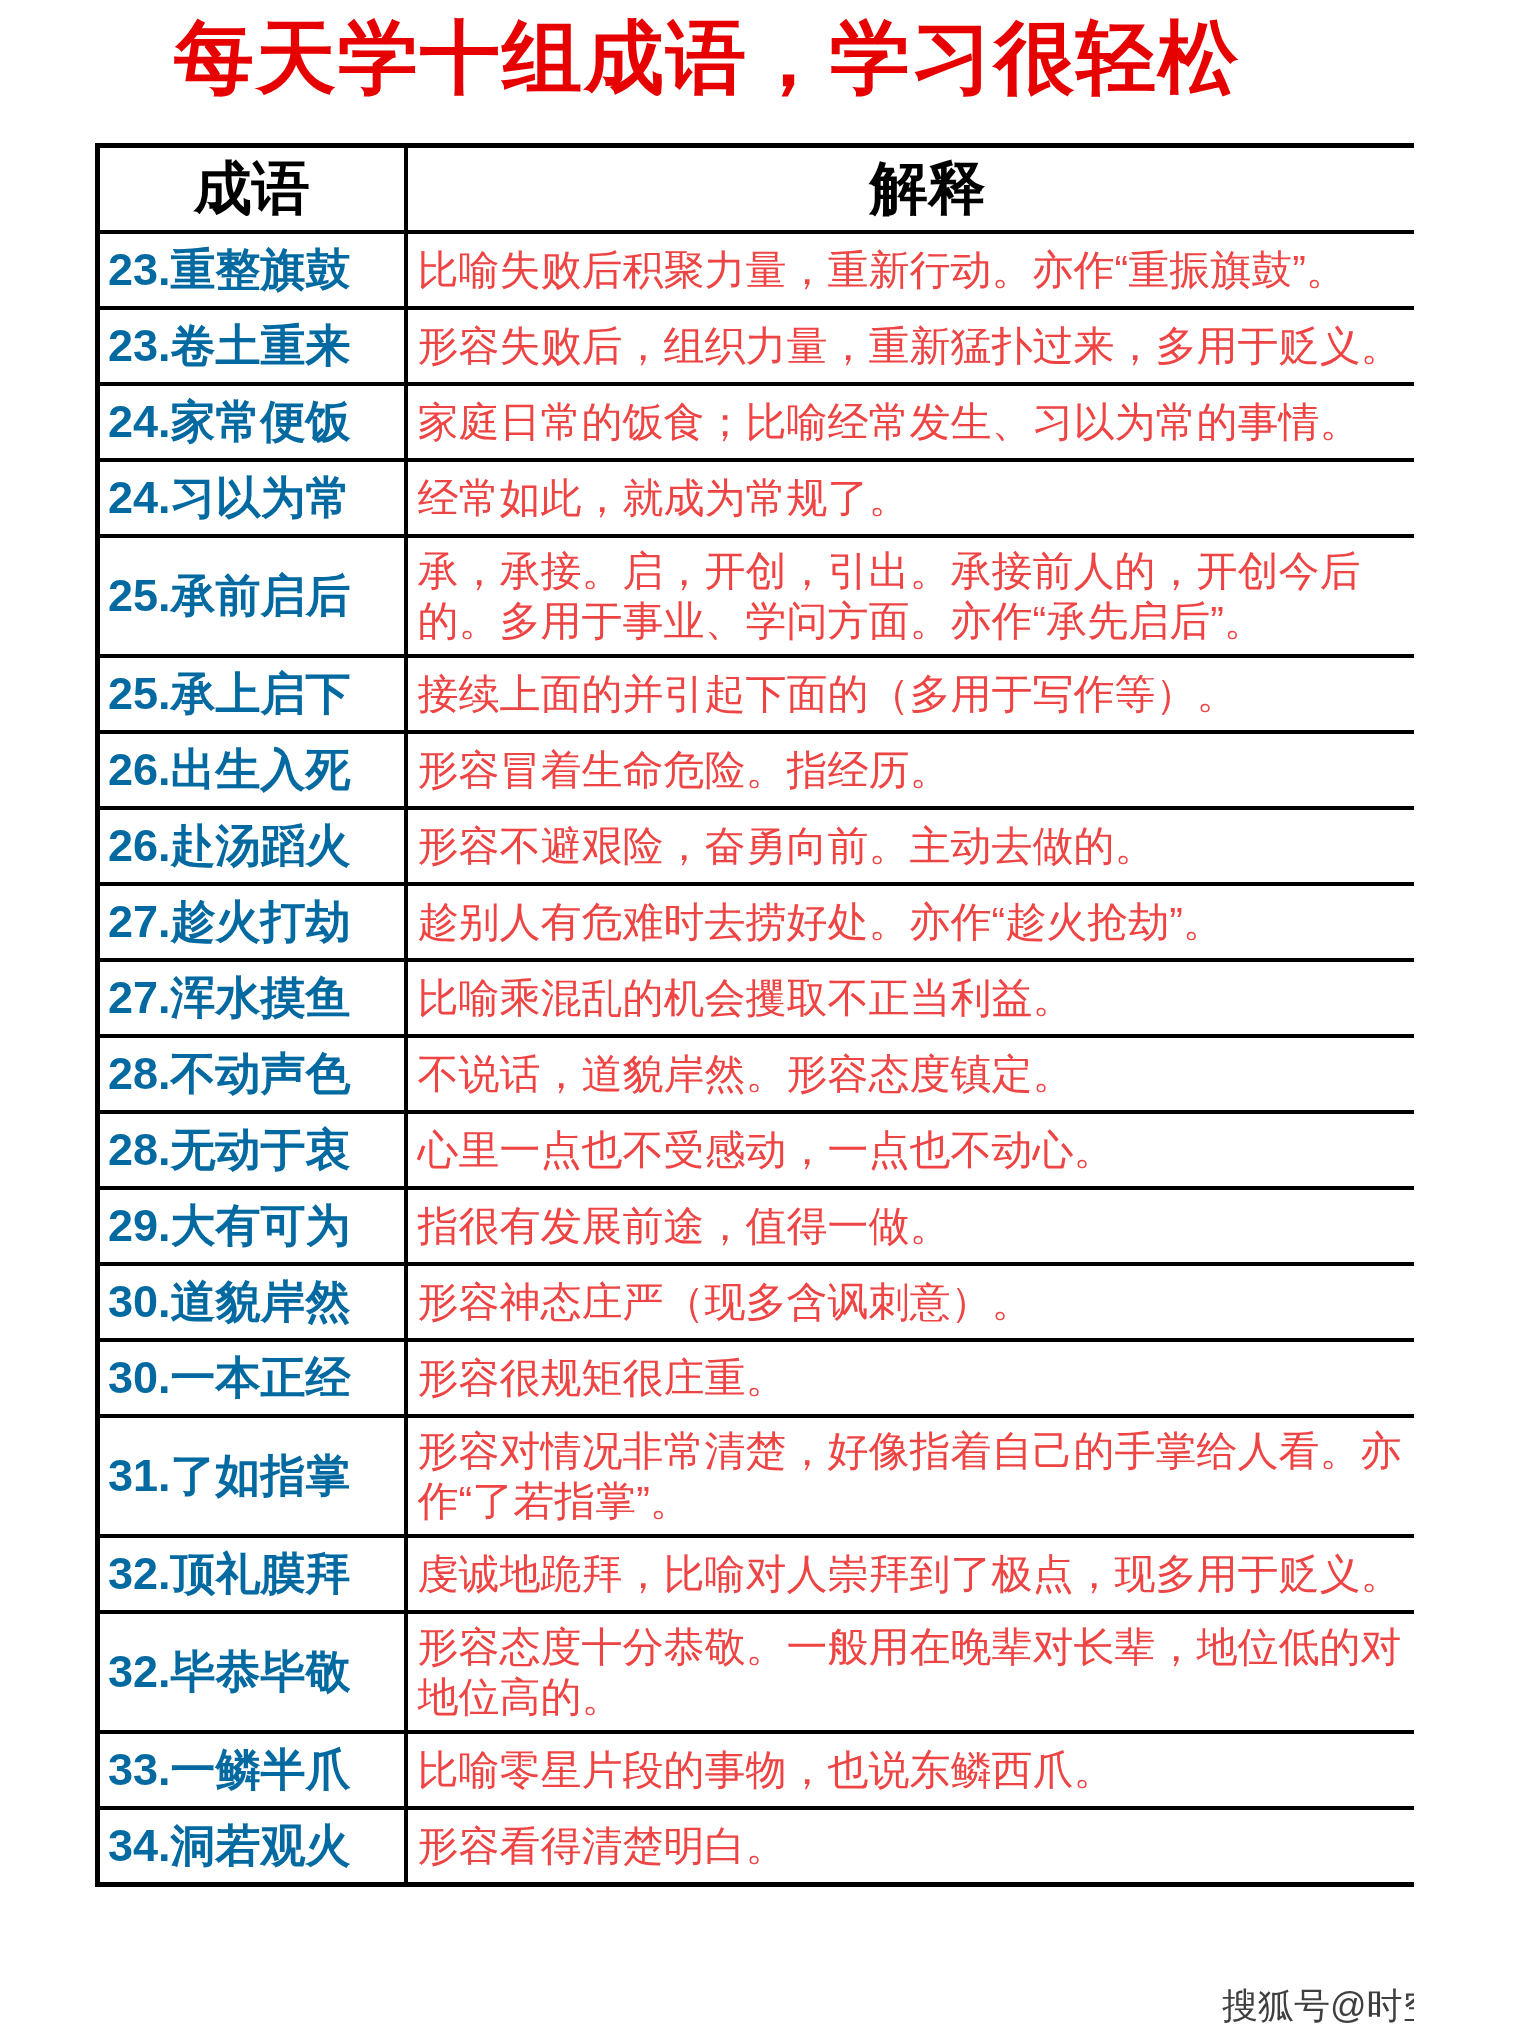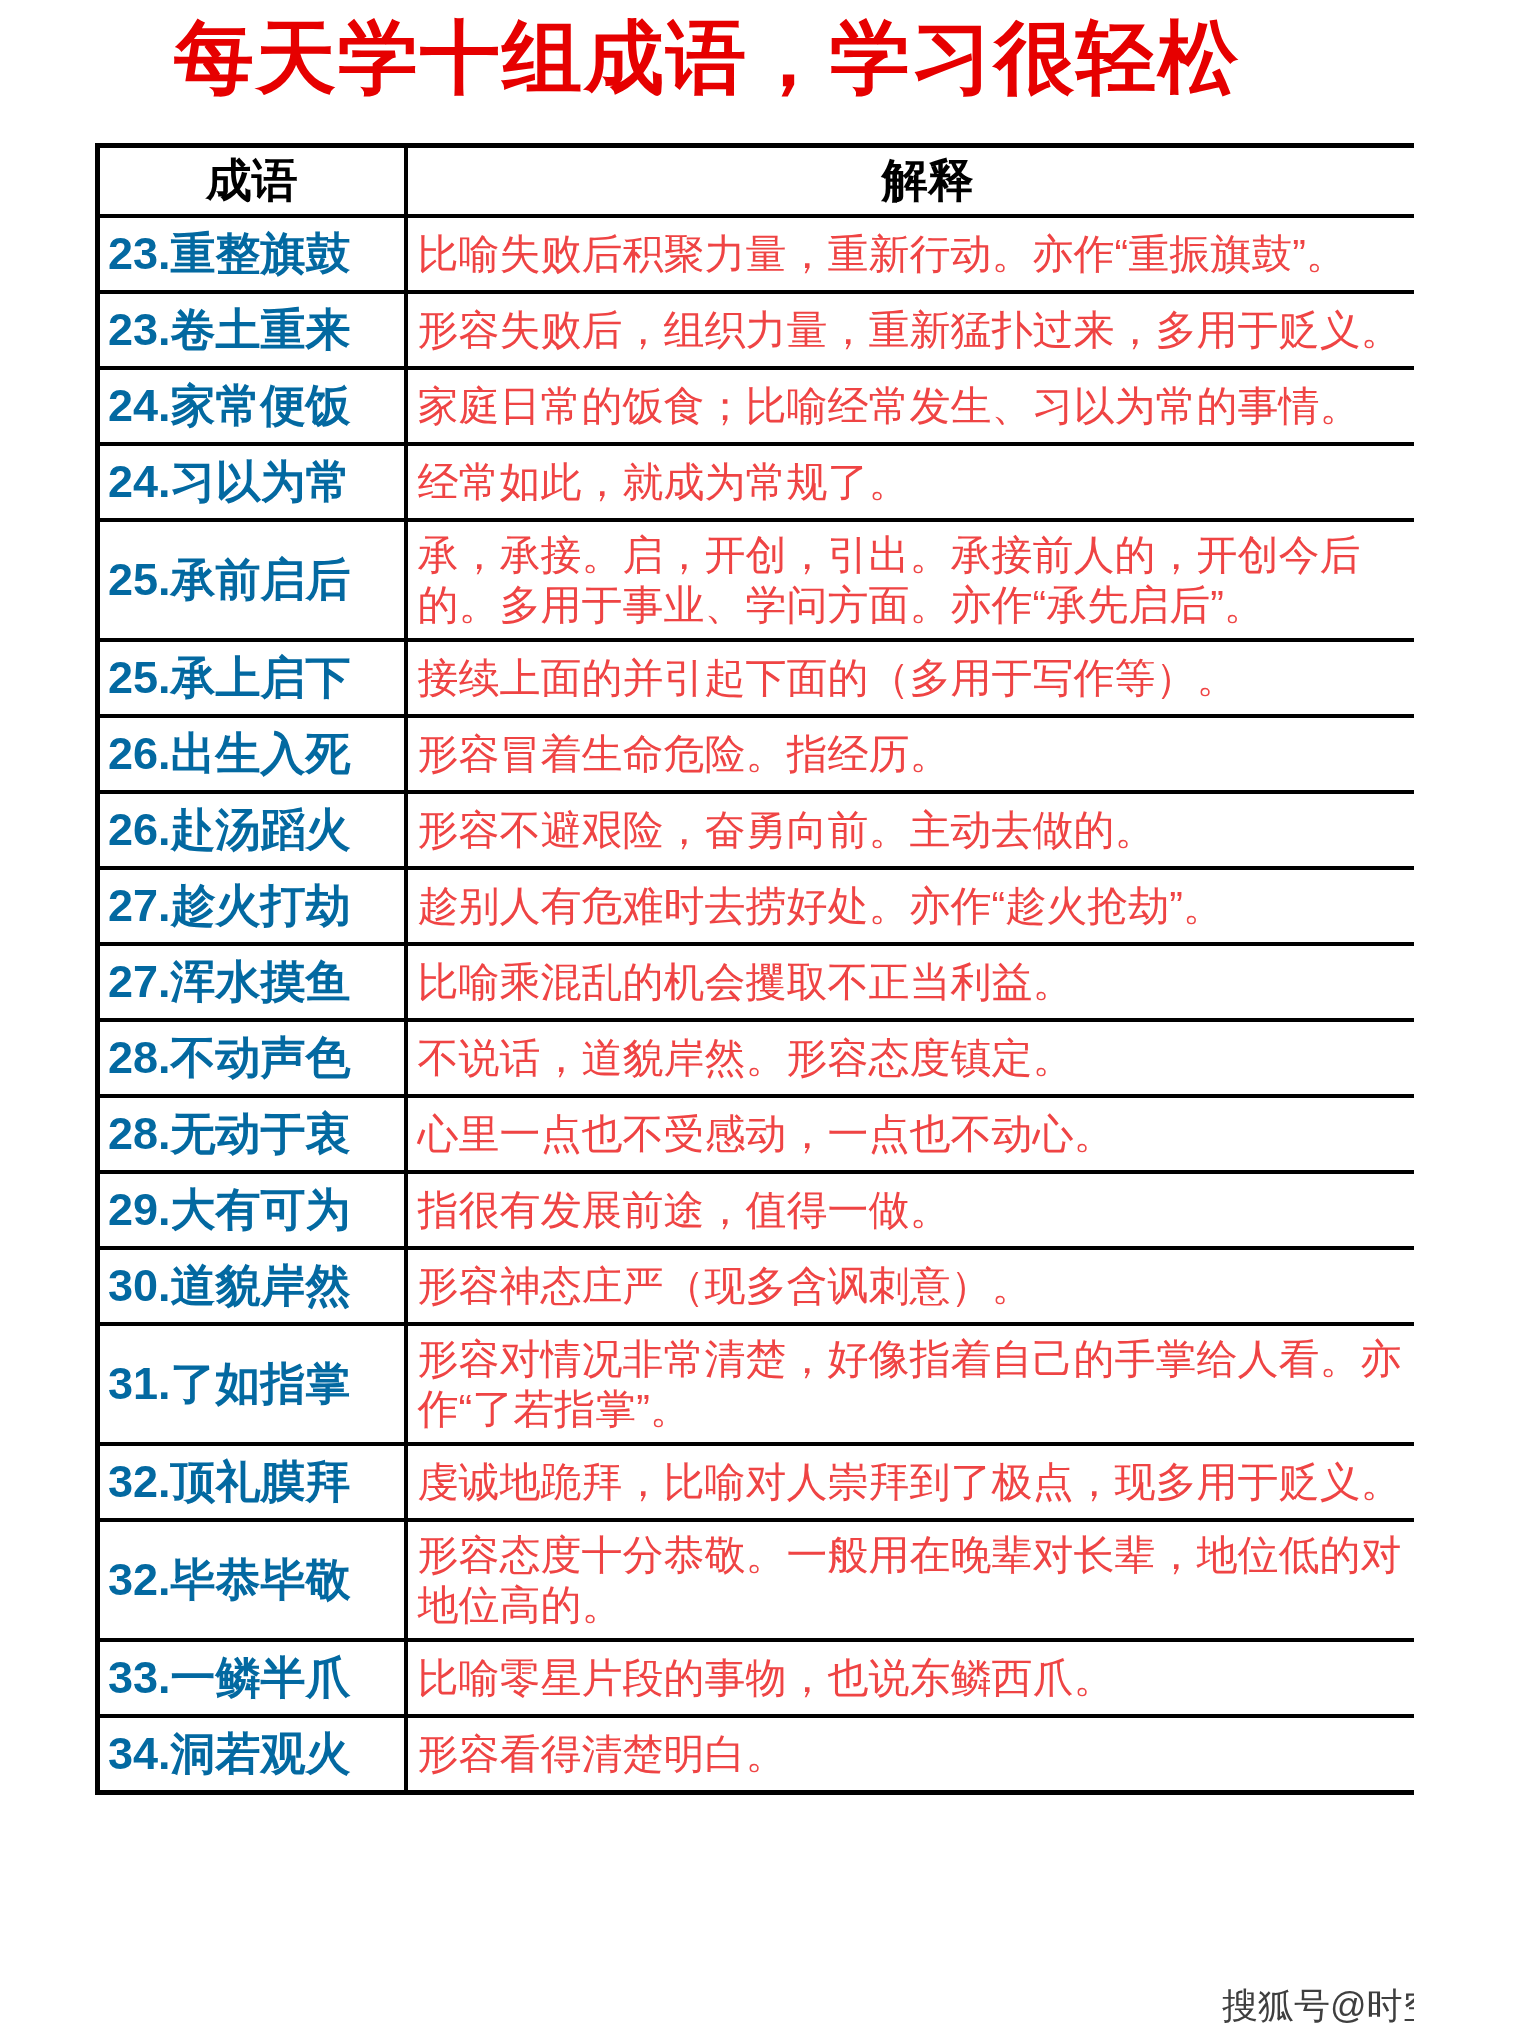--- a/index.html
+++ b/index.html
@@ -35,21 +35,21 @@
     table-layout: fixed;
   }
   table.idiom-table, .idiom-table th, .idiom-table td {
     border: 4px solid #000000;
   }
   table.idiom-table {
     border-width: 5px;
   }
   .idiom-table th {
     height: 62px;
-    font-size: 46px;
+    font-size: 58px;
     font-weight: 900;
     color: #000000;
     text-align: center;
     vertical-align: middle;
     padding: 2px 0;
   }
   .idiom-table td {
     vertical-align: middle;
   }
   .idiom-table td.idiom-cell {
@@ -150,20 +150,24 @@
         </tr>
         <tr class="data-row">
           <td class="idiom-cell">29.大有可为</td>
           <td class="expl-cell">指很有发展前途，值得一做。</td>
         </tr>
         <tr class="data-row">
           <td class="idiom-cell">30.道貌岸然</td>
           <td class="expl-cell">形容神态庄严（现多含讽刺意）。</td>
         </tr>
         <tr class="data-row">
+          <td class="idiom-cell">30.一本正经</td>
+          <td class="expl-cell">形容很规矩很庄重。</td>
+        </tr>
+        <tr class="data-row">
           <td class="idiom-cell">31.了如指掌</td>
           <td class="expl-cell">形容对情况非常清楚，好像指着自己的手掌给人看。亦作“了若指掌”。</td>
         </tr>
         <tr class="data-row">
           <td class="idiom-cell">32.顶礼膜拜</td>
           <td class="expl-cell">虔诚地跪拜，比喻对人崇拜到了极点，现多用于贬义。</td>
         </tr>
         <tr class="data-row">
           <td class="idiom-cell">32.毕恭毕敬</td>
           <td class="expl-cell">形容态度十分恭敬。一般用在晚辈对长辈，地位低的对地位高的。</td>

